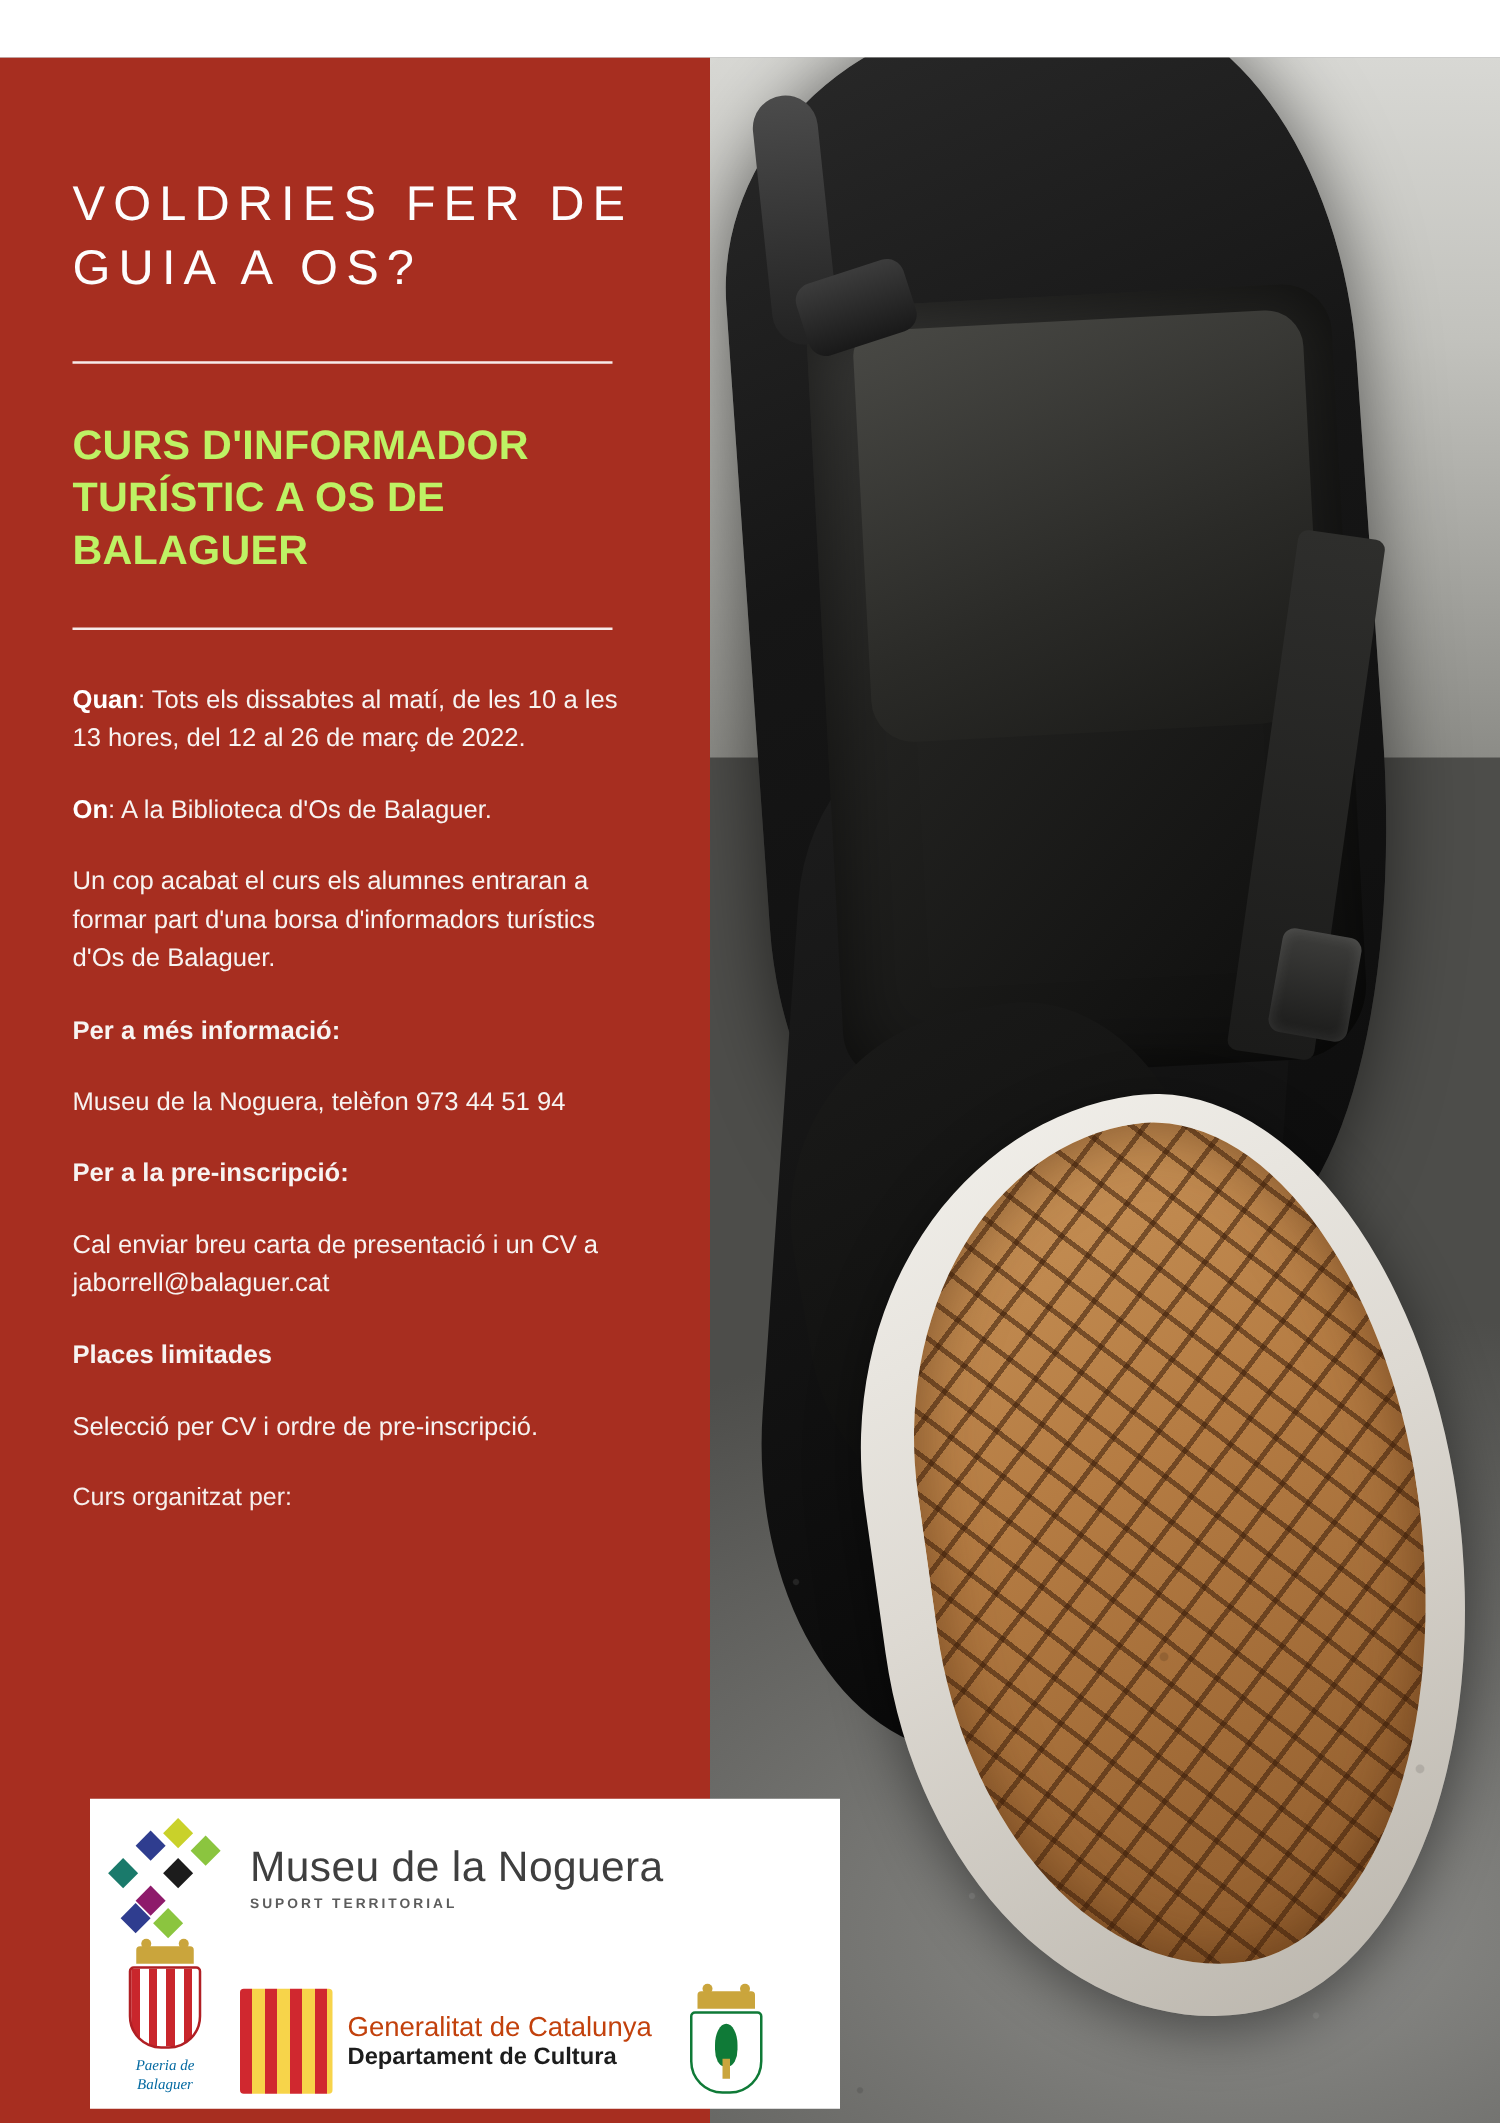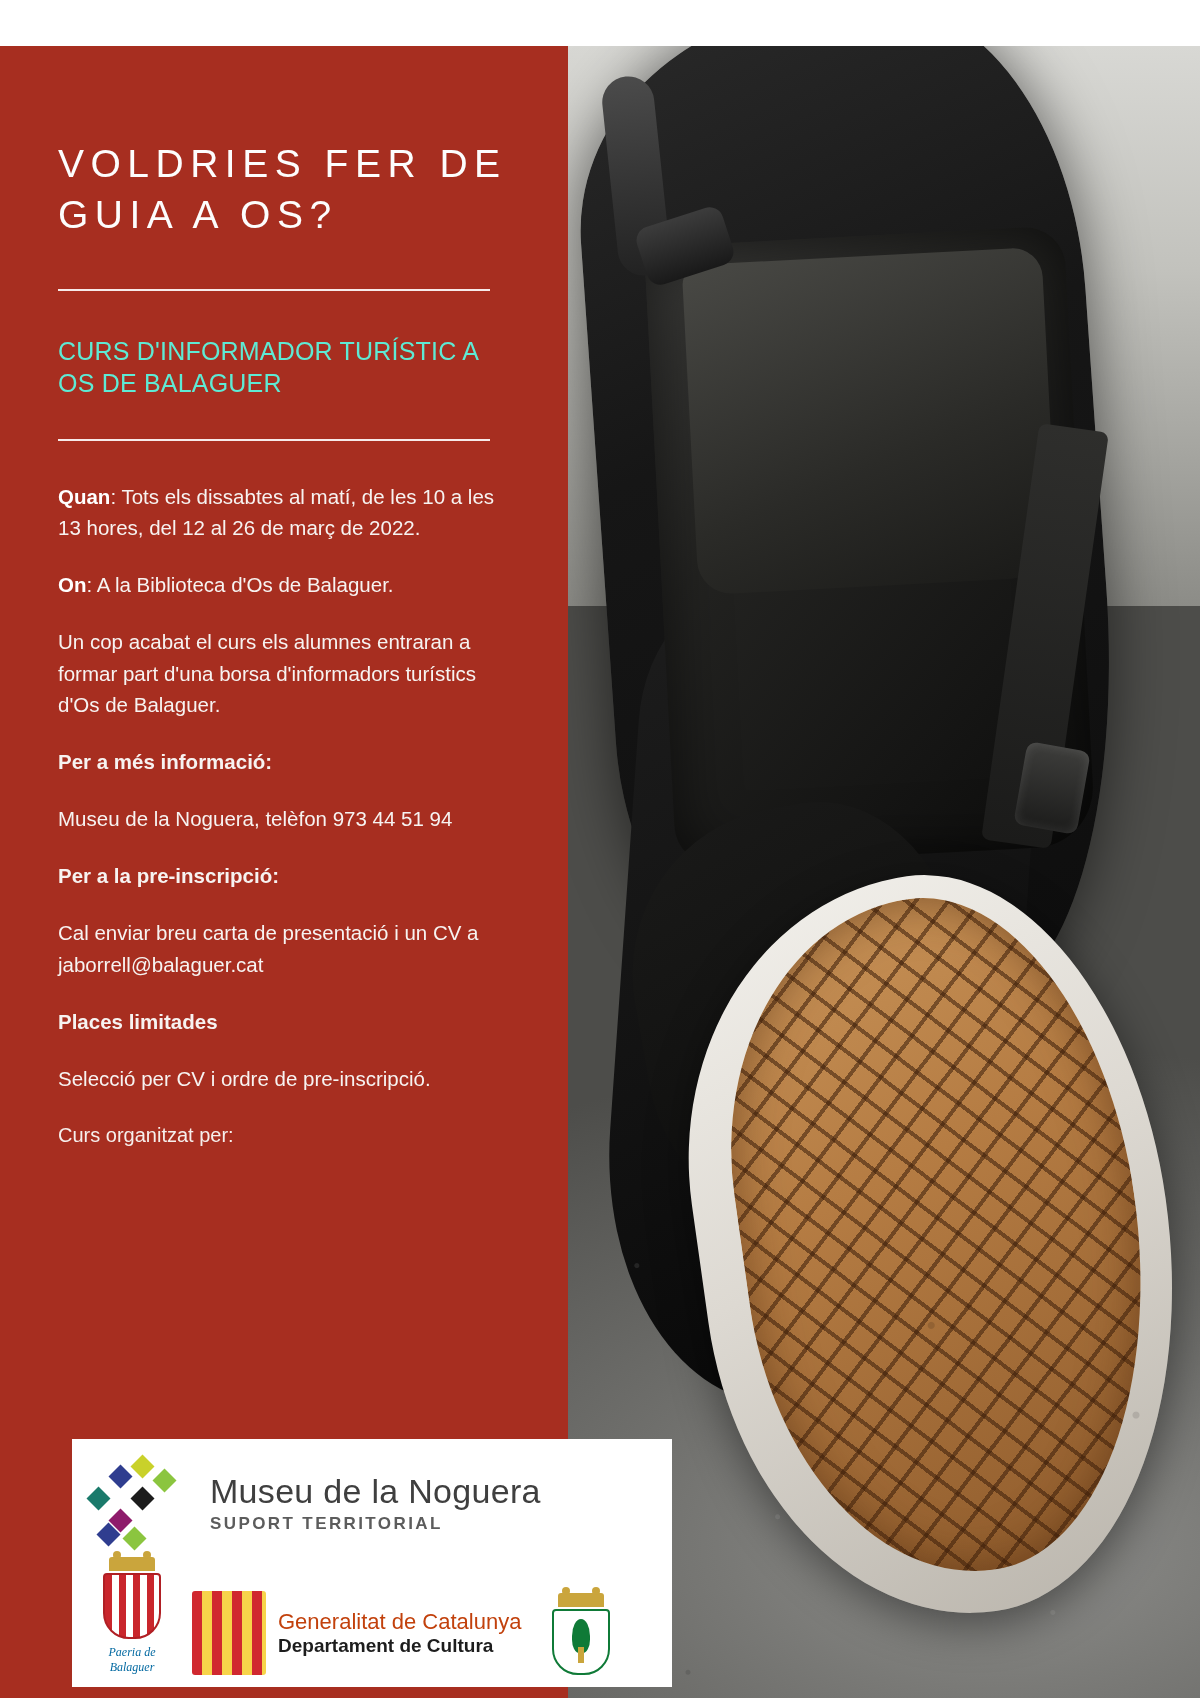--- a/index.html
+++ b/index.html
@@ -206,26 +206,26 @@
     width: 432px;
     height: 2px;
     background: rgba(255,255,255,.9);
     margin: 48px 0 44px 0;
   }
   .rule.second {
     margin: 40px 0 40px 0;
   }
 
   .subhead {
-    font-size: 25px;
-    font-weight: 400;
+    font-size: 33px;
+    font-weight: 700;
     line-height: 1.28;
     letter-spacing: .2px;
     margin: 0;
-    color: #5eead4;
+    color: #bef264;
   }
 
   .body {
     font-size: 20.5px;
     line-height: 1.52;
     color: #f7f3f1;
     font-weight: 400;
   }
   .body p {
     margin: 0 0 26px 0;
@@ -251,21 +251,21 @@
     top: 1393px;
     width: 600px;
     height: 248px;
     background: #ffffff;
     box-sizing: border-box;
     padding: 16px 18px;
   }
   .logo-row-top {
     display: flex;
     align-items: center;
-    gap: 24px;
+    gap: 14px;
     height: 96px;
   }
   .diamond-mark {
     position: relative;
     width: 96px;
     height: 86px;
     flex: 0 0 96px;
   }
   .dm {
     position: absolute;
@@ -274,21 +274,21 @@
     transform: rotate(45deg);
   }
   .museum-text { line-height: 1; }
   .museum-title {
     font-size: 34px;
     color: #3f3f3f;
     font-weight: 400;
     letter-spacing: .3px;
   }
   .museum-sub {
-    font-size: 17px;
+    font-size: 11px;
     letter-spacing: 2.4px;
     color: #5c5c5c;
     font-weight: 700;
     margin-top: 7px;
   }
   .logo-row-bottom {
     display: flex;
     align-items: flex-end;
     gap: 18px;
     margin-top: 12px;

